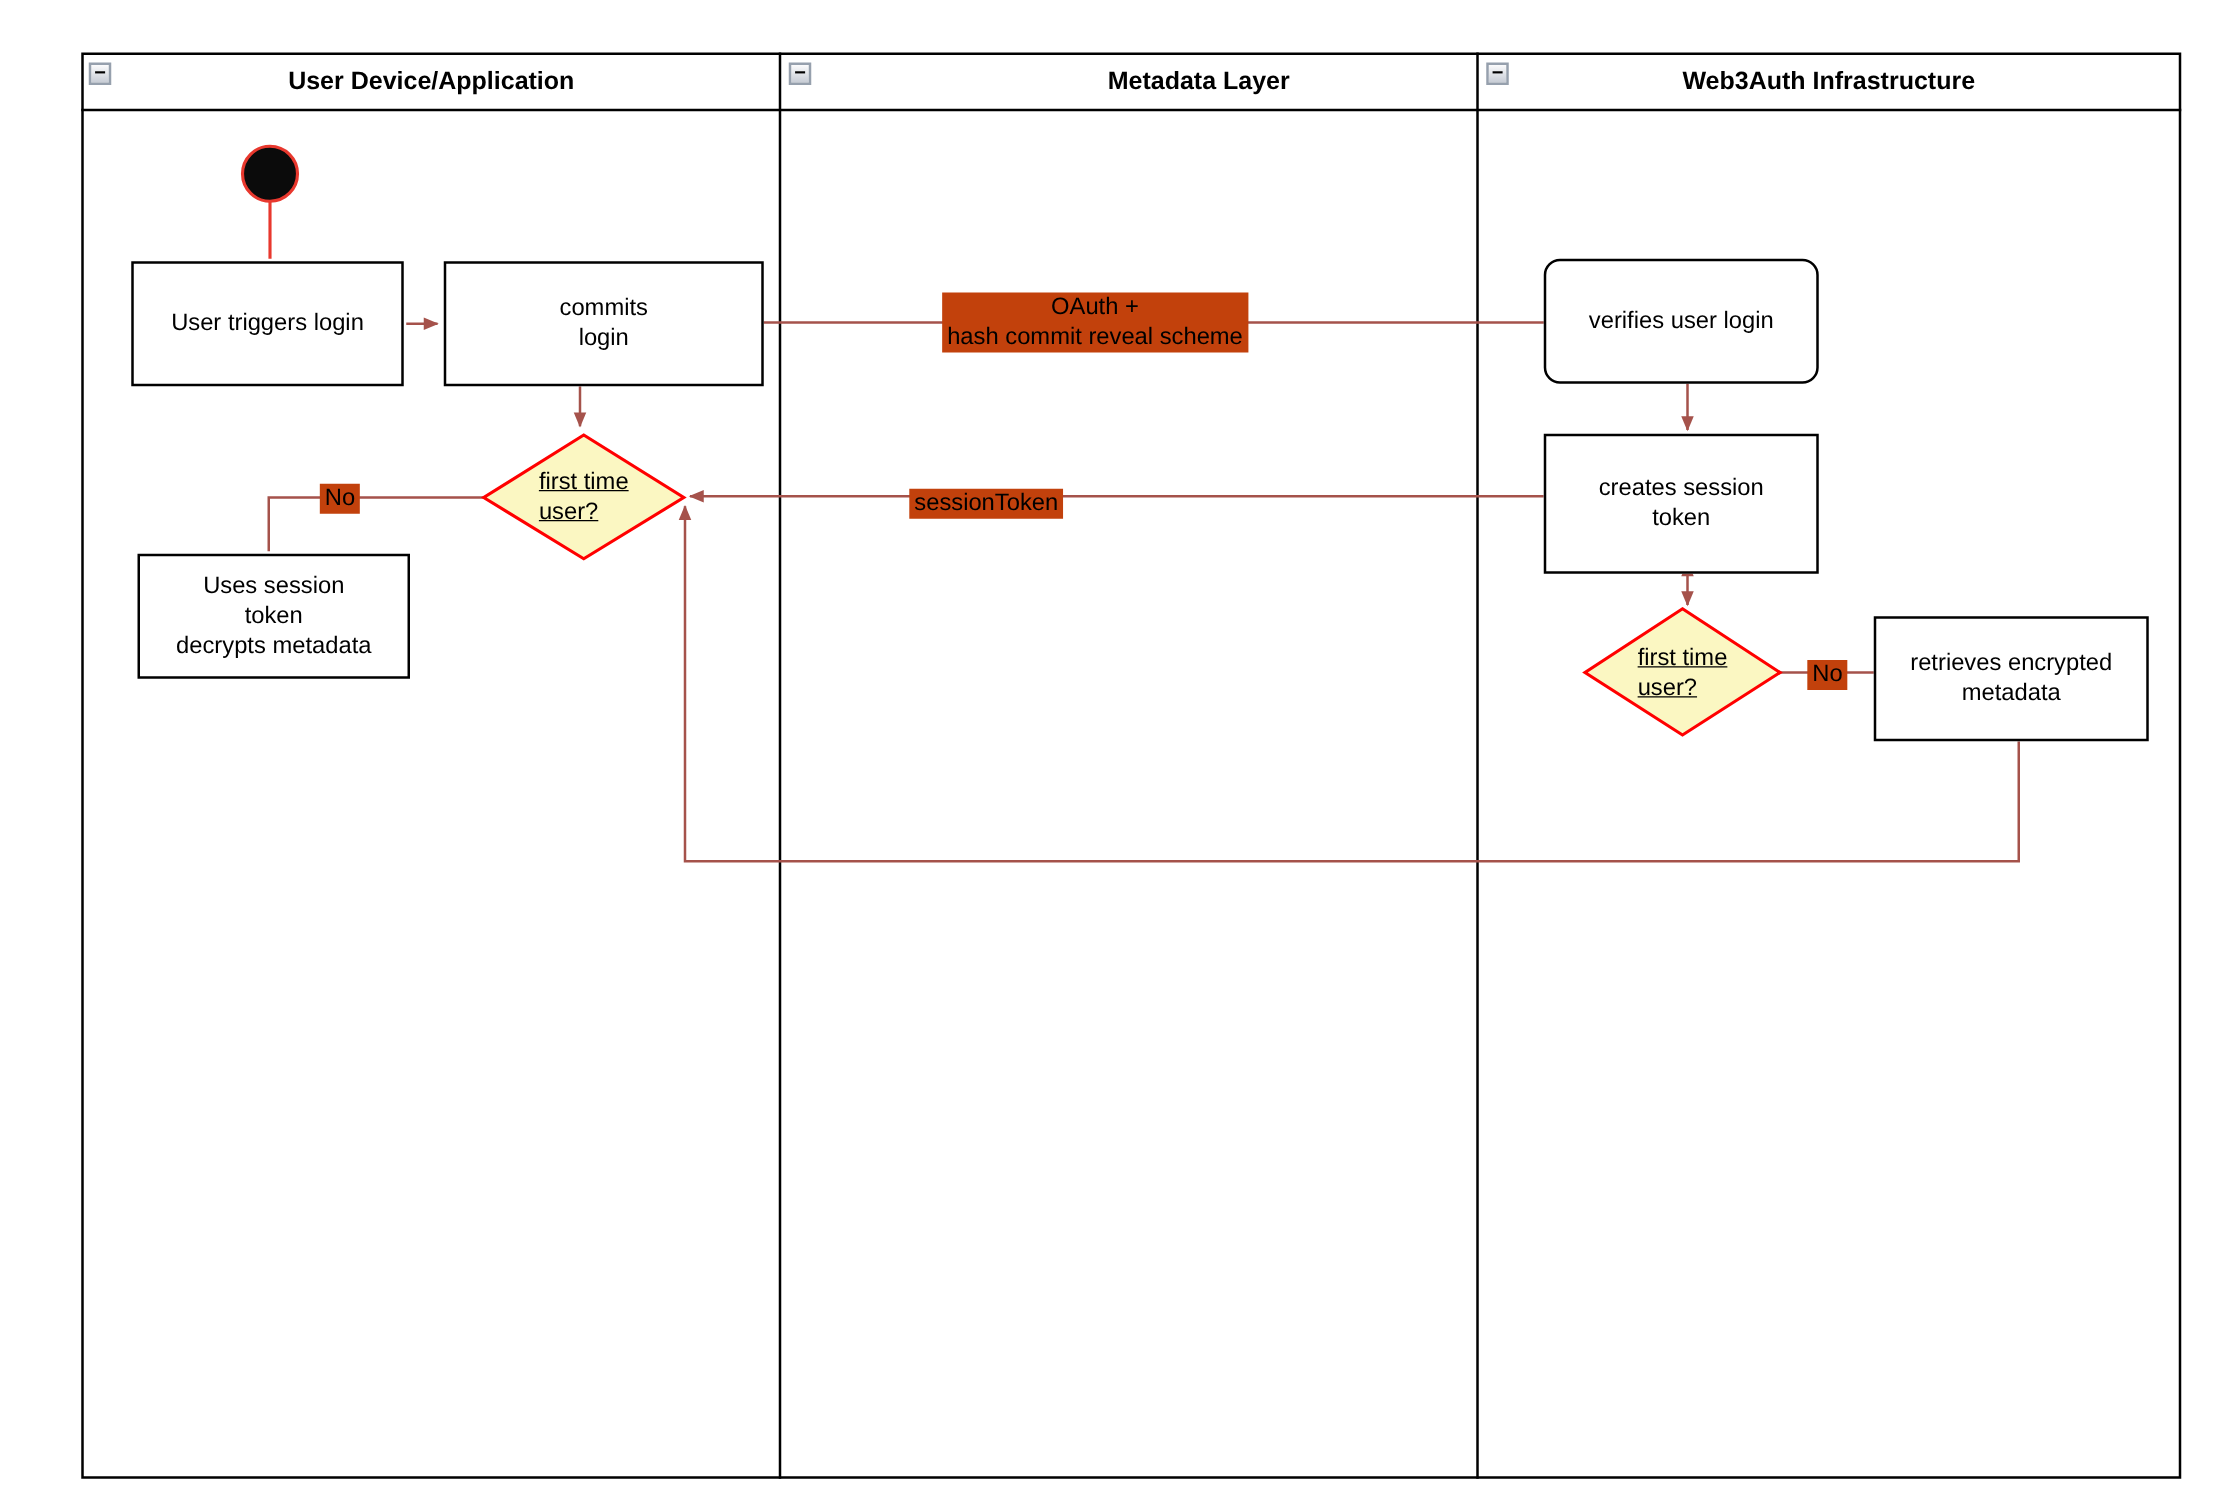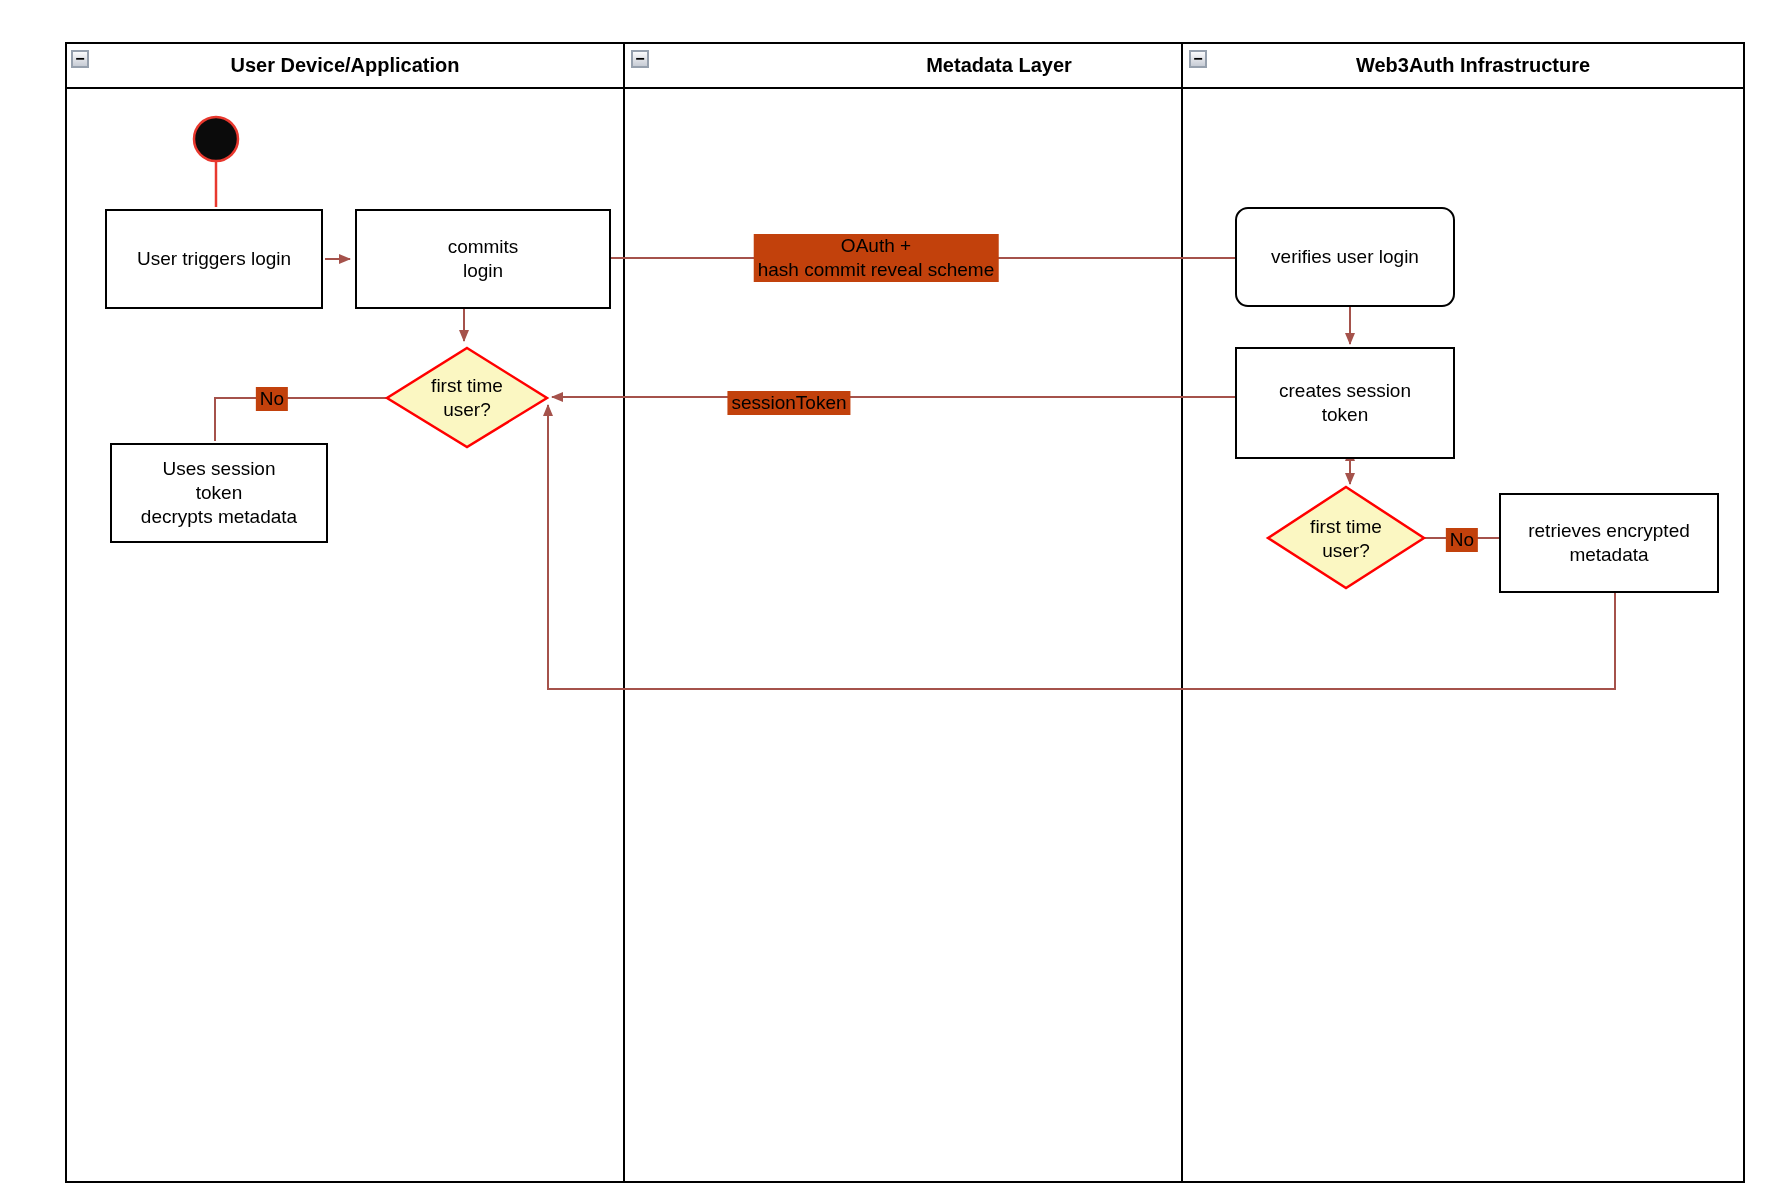--- a/index.html
+++ b/index.html
@@ -11,22 +11,22 @@
   .pool{position:absolute;left:65px;top:42px;width:1676px;height:1137px;border:2px solid #000;background:transparent;}
   .hline{position:absolute;background:#000;height:2px;}
   .vline{position:absolute;background:#000;width:2px;}
   .header-sep{left:65px;top:87px;width:1680px;}
   .lane-v1{left:623px;top:42px;height:1141px;}
   .lane-v2{left:1181px;top:42px;height:1141px;}
   
   .lane-header{position:absolute;top:44px;height:43px;display:flex;align-items:center;justify-content:center;
     font-size:20px;font-weight:bold;}
   .lh1{left:67px;width:556px;}
-  .lh2{left:625px;width:668px;padding-left:40px;}
-  .lh3{left:1183px;width:560px;margin-left:10px;}
+  .lh2{left:625px;width:668px;}
+  .lh3{left:1183px;width:560px;}
   .collapse-btn{
     position:absolute;top:50px;width:18px;height:18px;box-sizing:border-box;
     border:2px solid #96a0ad;background:linear-gradient(#fbfbfc,#c7ccd5);
     display:flex;align-items:center;justify-content:center;
     font-size:16px;font-weight:bold;line-height:14px;color:#000;cursor:pointer;
   }
   .cb1{left:71px;} .cb2{left:631px;} .cb3{left:1189px;}
   
   svg.edges{position:absolute;left:0;top:0;width:1780px;height:1202px;}
   
@@ -36,22 +36,22 @@
     font-size:19px;line-height:24px;white-space:pre-line;
   }
   .b1{left:105px;top:209px;width:218px;height:100px;}
   .b2{left:355px;top:209px;width:256px;height:100px;}
   .b3{left:1235px;top:207px;width:220px;height:100px;border-radius:13px;}
   .b4{left:1235px;top:347px;width:220px;height:112px;}
   .b5{left:1499px;top:493px;width:220px;height:100px;}
   .b6{left:110px;top:443px;width:218px;height:100px;}
   
   .diamond-label{
-    position:absolute;transform:translate(-50%,-50%);text-align:center;
-    font-size:19px;line-height:24px;white-space:pre-line;pointer-events:none;
+    position:absolute;transform:translate(-50%,-50%);text-align:left;
+    font-size:19px;line-height:24px;white-space:pre-line;pointer-events:none;text-decoration:underline;
   }
   .dl1{left:467px;top:398px;}
   .dl2{left:1346px;top:539px;}
   
   .edge-label{
     position:absolute;transform:translate(-50%,-50%);text-align:center;background:#c2410c;
     font-size:19px;line-height:24px;white-space:pre-line;padding:0 4px;pointer-events:none;
   }
   .el-oauth{left:876px;top:258px;}
   .el-session{left:789px;top:403px;}

